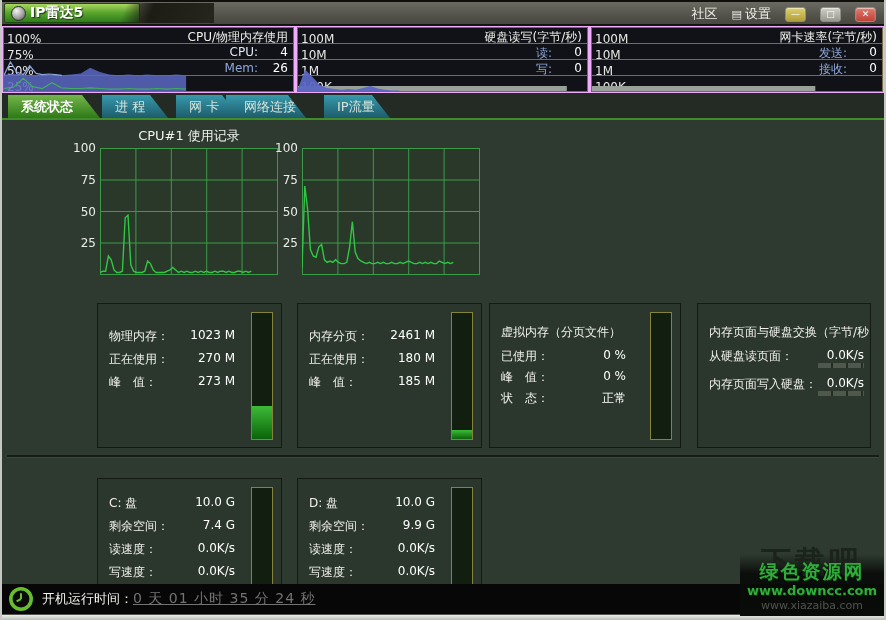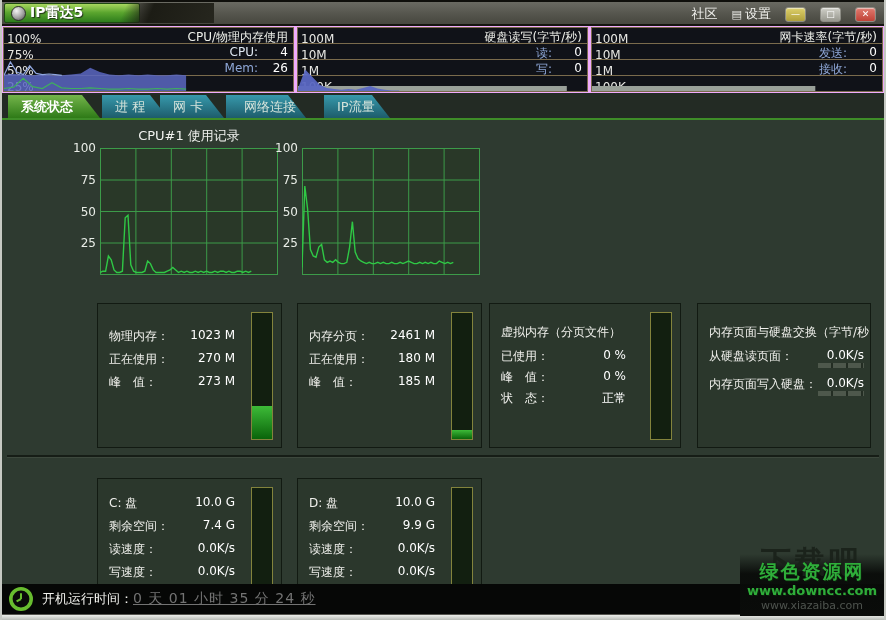--- a/index.html
+++ b/index.html
@@ -154,21 +154,21 @@
         <div class="stat-kv" style="top: 33px;">
           <span class="kv-label" style="color: rgb(143, 168, 216);">接收:</span>
           <span class="kv-value">0</span>
         </div>
       </div>
     </div>
 
   <div id="tabbar">
       <div class="tab active" style="left: 8px; width: 92px;">系统状态</div>
       <div class="tab" style="left: 102px; width: 66px;">进 程</div>
-      <div class="tab" style="left: 160px; width: 64px;">网 卡</div>
+      <div class="tab" style="left: 176px; width: 64px;">网 卡</div>
       <div class="tab" style="left: 226px; width: 80px; padding-left: 18px;">网络连接</div>
       <div class="tab" style="left: 324px; width: 66px;">IP流量</div>
     </div>
 
   <div id="content">
     <div id="charts">
         <div class="chart-title" style="left: 98px;">CPU#1 使用记录</div>
         <div class="ytick" style="left: 66px; top: 21px;">100</div>
         <div class="ytick" style="left: 66px; top: 53px;">75</div>
         <div class="ytick" style="left: 66px; top: 85px;">50</div>

